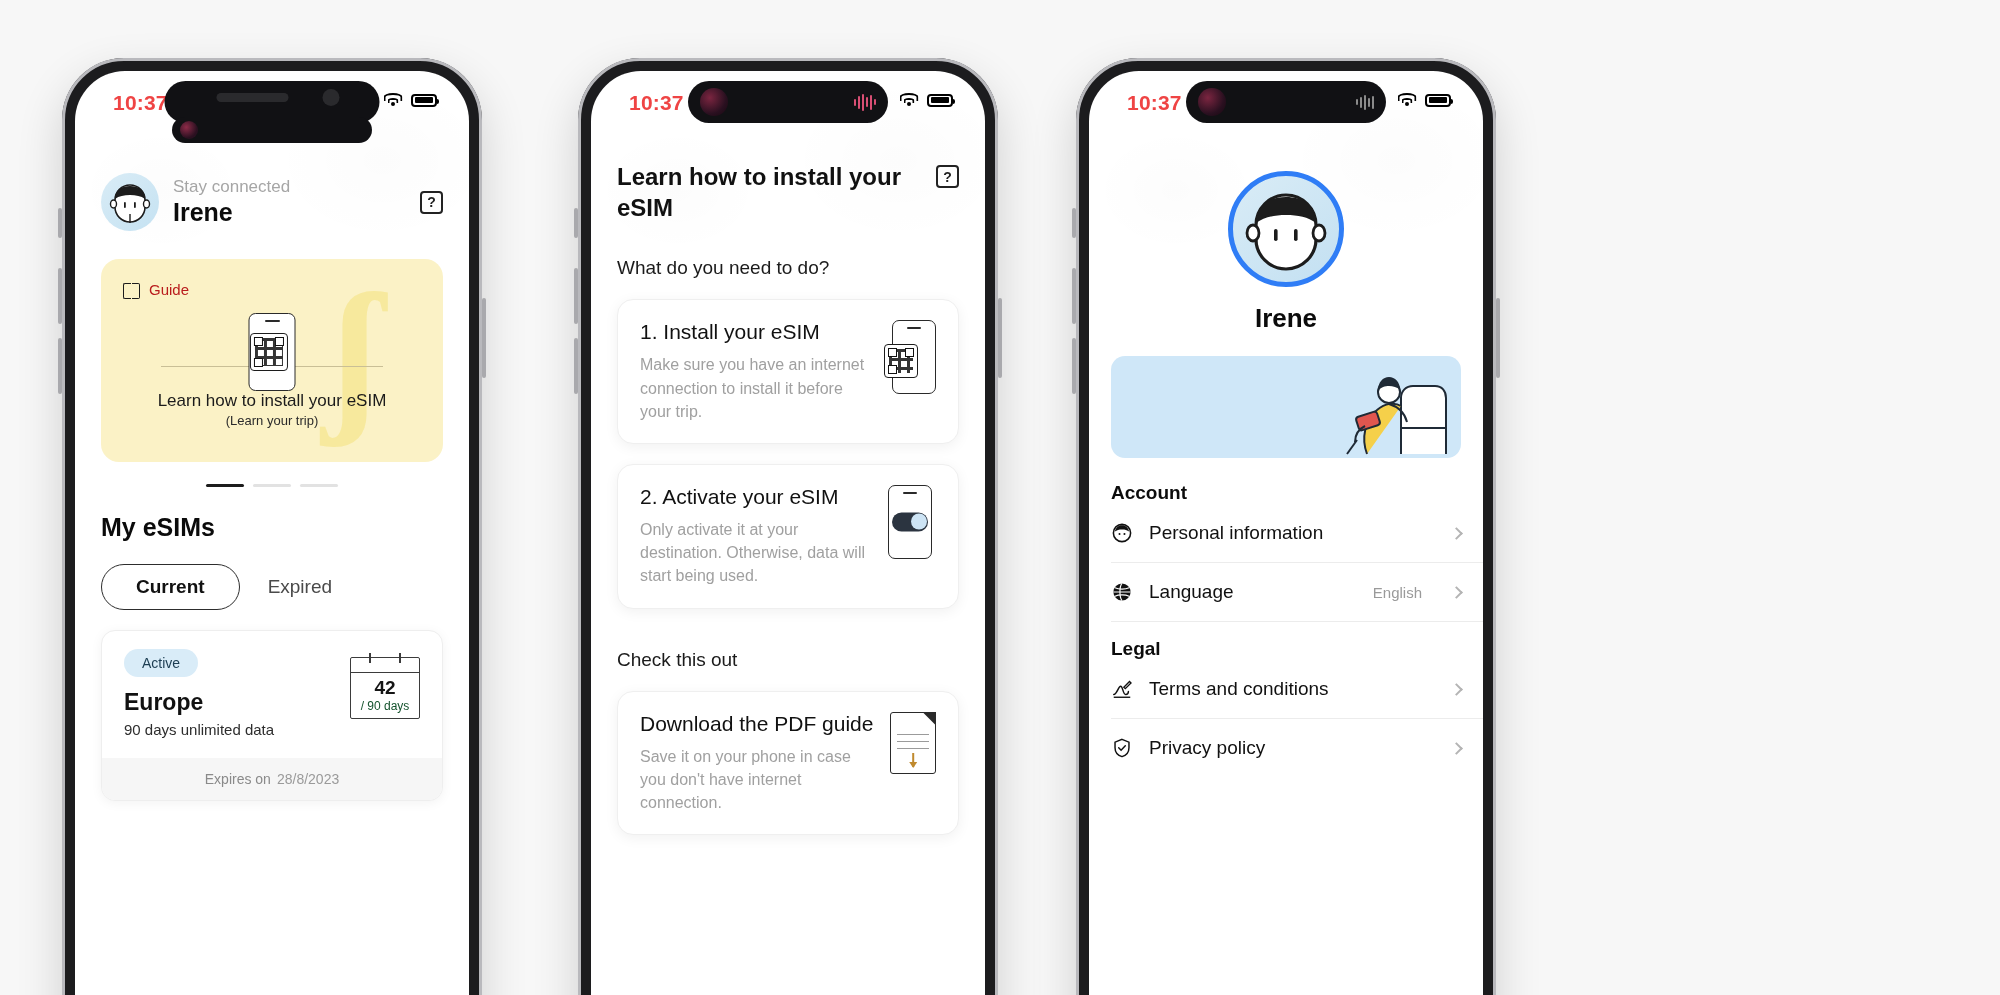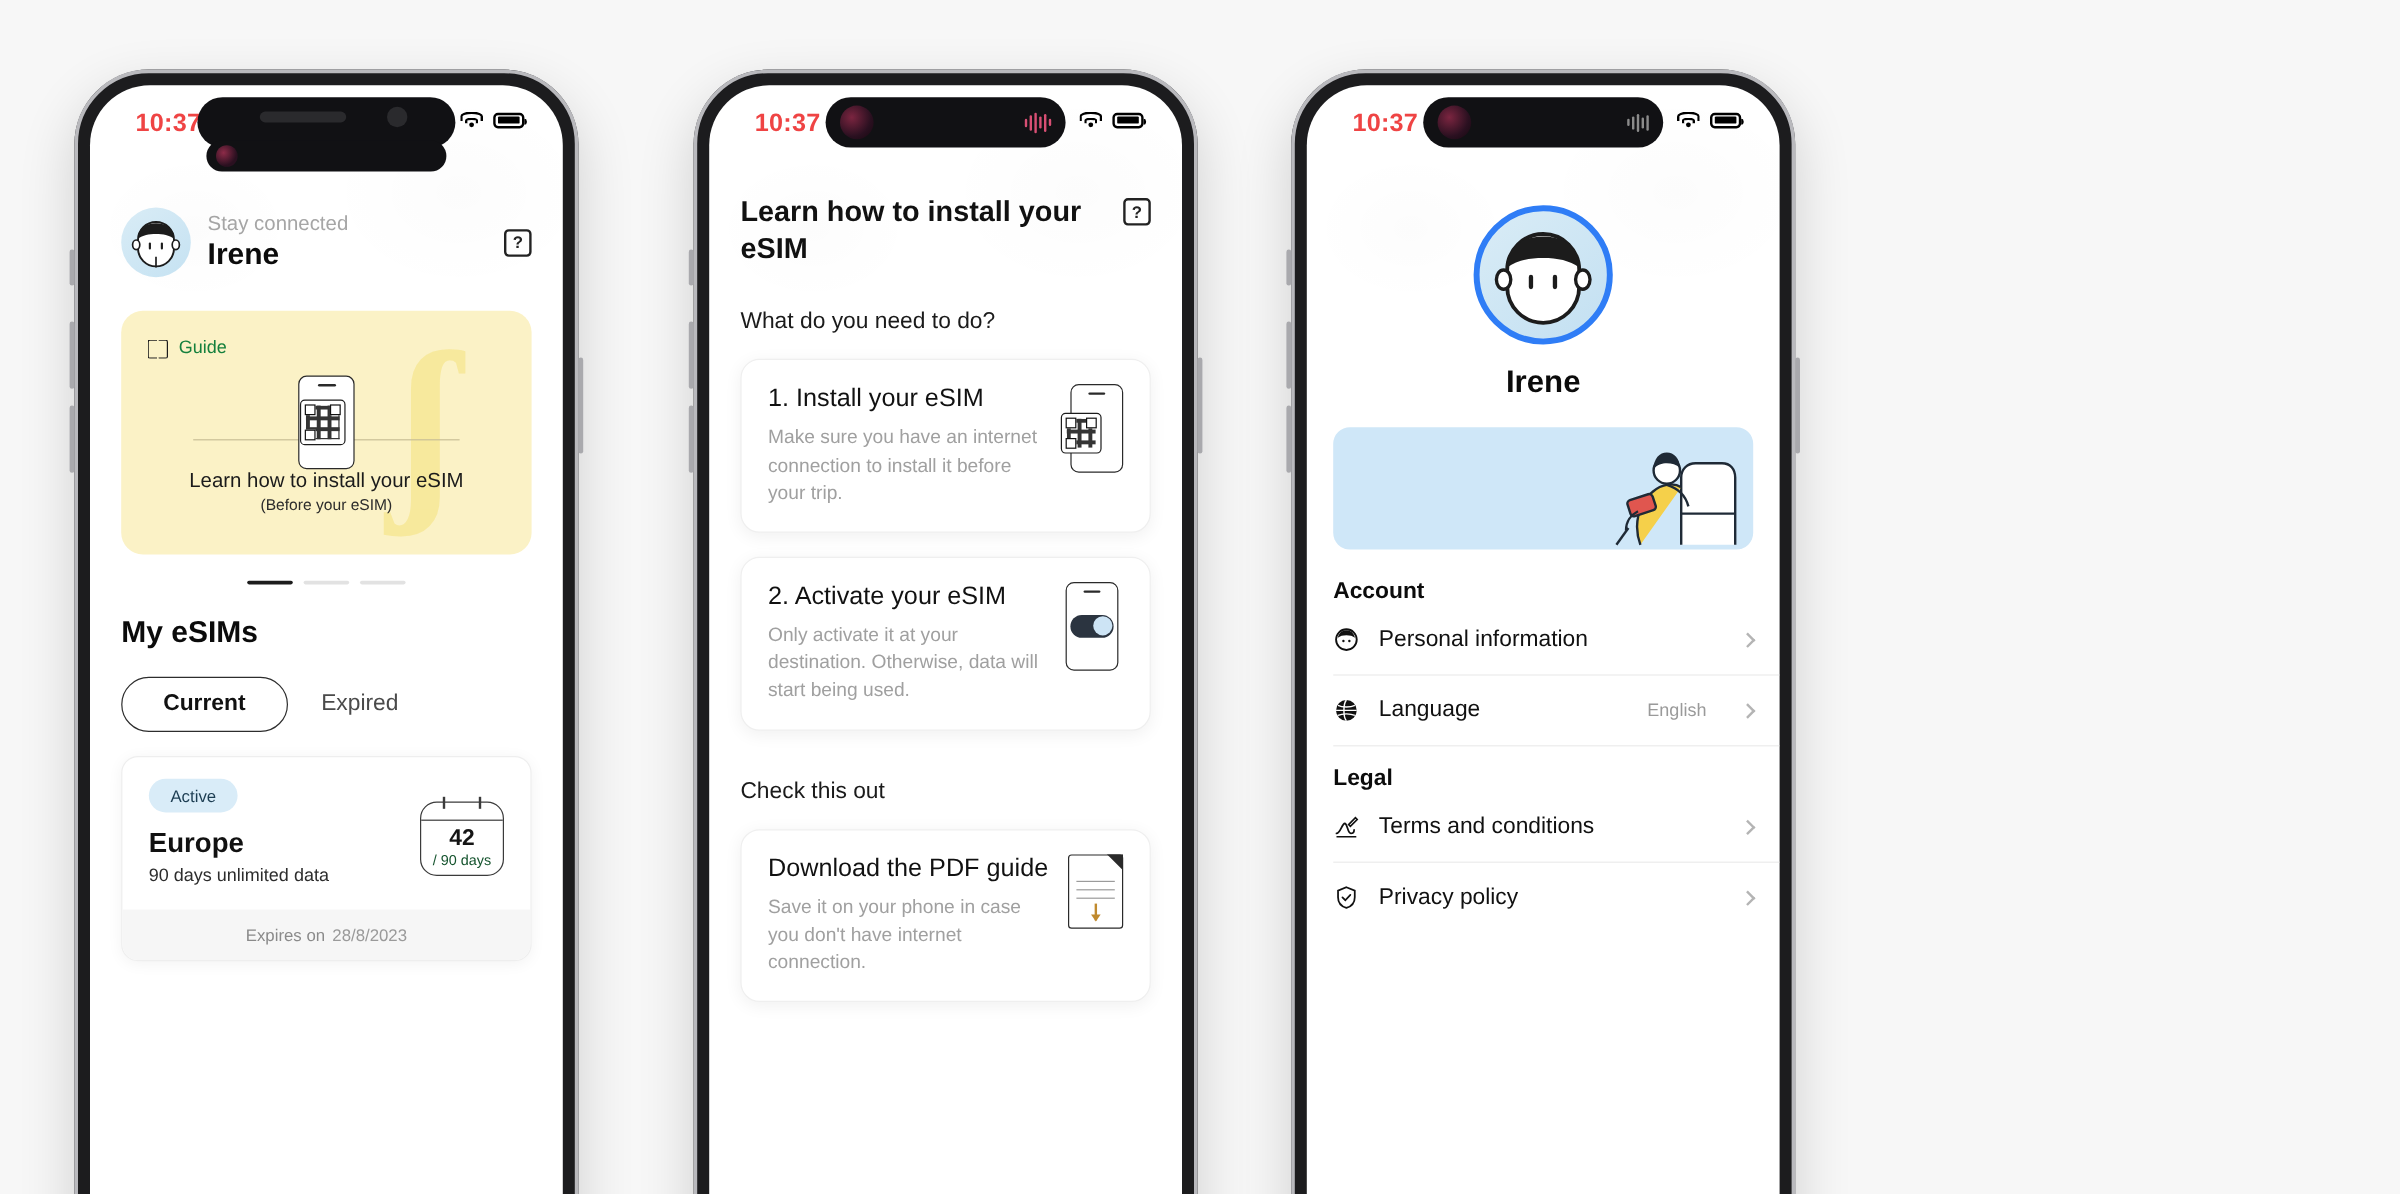--- a/index.html
+++ b/index.html
@@ -111,21 +111,21 @@
   }
   .guide-card .blob {
     position:absolute; right:-6px; top:10px; width:120px; height:180px;
     color:#f6e68f; font-size:170px; font-weight:700; line-height:1;
     opacity:.75; font-family:"Liberation Serif", serif;
   }
   .guide-pill {
     position:absolute; left: 22px; top: 22px;
     display:flex; align-items:center; gap:9px;
   }
-  .guide-pill .lbl { font-size: 15px; color:#15803d; }
+  .guide-pill .lbl { font-size: 15px; color:#b91c1c; }
   .book-ic { width:17px; height:14px; position:relative; }
   .book-ic:before, .book-ic:after{
     content:""; position:absolute; top:0; width:7.2px; height:14px;
     border:1.6px solid #1c1c1c; border-radius:1px;
   }
   .book-ic:before{ left:0; border-right:none; border-radius:2px 0 0 2px;}
   .book-ic:after{ right:0; border-left:none; border-radius:0 2px 2px 0;}
   .guide-art { position:absolute; left:0; right:0; top:44px; height:92px; }
   .guide-line {
     position:absolute; left:60px; right:60px; top:63px; height:1px; background:#c9bf96;
@@ -177,22 +177,22 @@
   }
   .esim-top { padding: 18px 22px 20px 22px; display:flex; }
   .esim-left { flex:1 1 auto; }
   .badge {
     display:inline-block; background:#d9ecf8; color:#1c3d52;
     font-size:14px; padding:6px 18px; border-radius:14px;
   }
   .esim-region { font-size:23px; font-weight:700; color:#111; margin-top:12px; }
   .esim-sub { font-size:15px; color:#2d2d2d; margin-top:5px; }
   .cal {
-    width: 70px; height:62px; border:1.4px solid #3b3b3b; border-radius:14px;
-    position:relative; flex:0 0 auto; background:#fff; margin-top:19px;
+    width: 70px; height:62px; border:1.4px solid #3b3b3b; border-radius:2px;
+    position:relative; flex:0 0 auto; background:#fff; margin-top:8px;
   }
   .cal .bar { position:absolute; left:0; right:0; top:14px; height:1.4px; background:#3b3b3b; }
   .cal .pin { position:absolute; top:-5px; width:1.6px; height:10px; background:#3b3b3b; }
   .cal .pin.l{left:18px;} .cal .pin.r{right:18px;}
   .cal .big { position:absolute; left:0; right:0; top:19px; text-align:center;
     font-size:19px; font-weight:700; color:#151515; }
   .cal .small{ position:absolute; left:0; right:0; bottom:5px; text-align:center;
     font-size:12px; color:#14532d; }
   .esim-foot {
     background:#f6f6f6; padding:13px 22px; text-align:center;
@@ -338,21 +338,21 @@
           <div class="phone-mini"></div>
           <div class="qr">
             <div class="qr-grid"></div>
             <span class="qr-c a"></span>
               <span class="qr-c b"></span>
               <span class="qr-c c"></span>
           </div>
         </div>
         <div class="guide-cap">
           <div class="t1">Learn how to install your eSIM</div>
-          <div class="t2">(Before your eSIM)</div>
+          <div class="t2">(Learn your trip)</div>
         </div>
       </div>
 
       <div class="dots">
         <i class="on"></i>
         <i></i>
         <i></i>
       </div>
 
       <div class="sec-title">My eSIMs</div>

